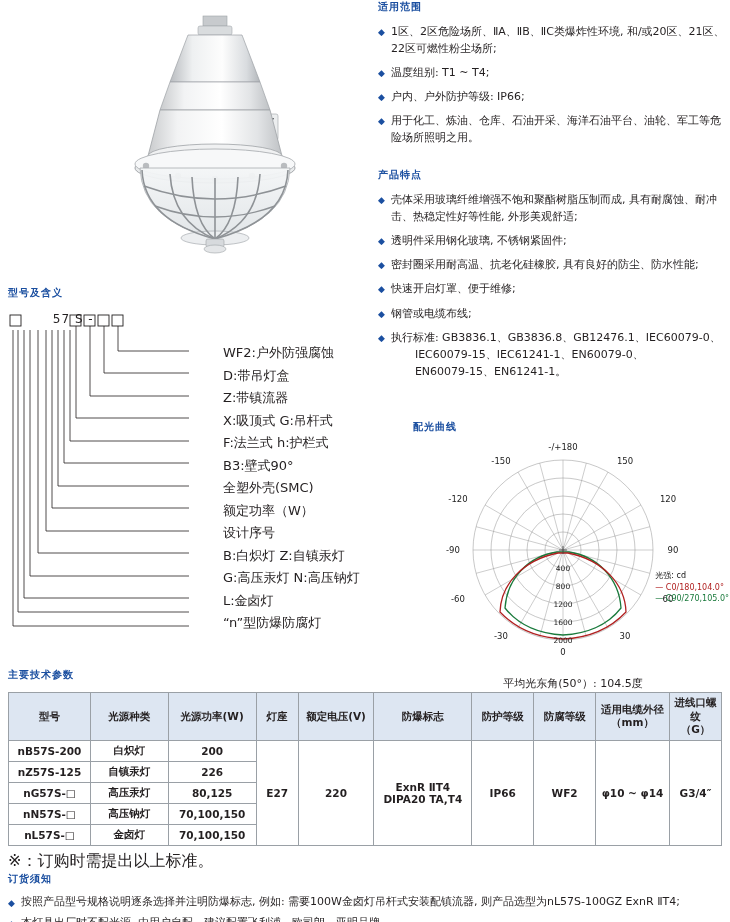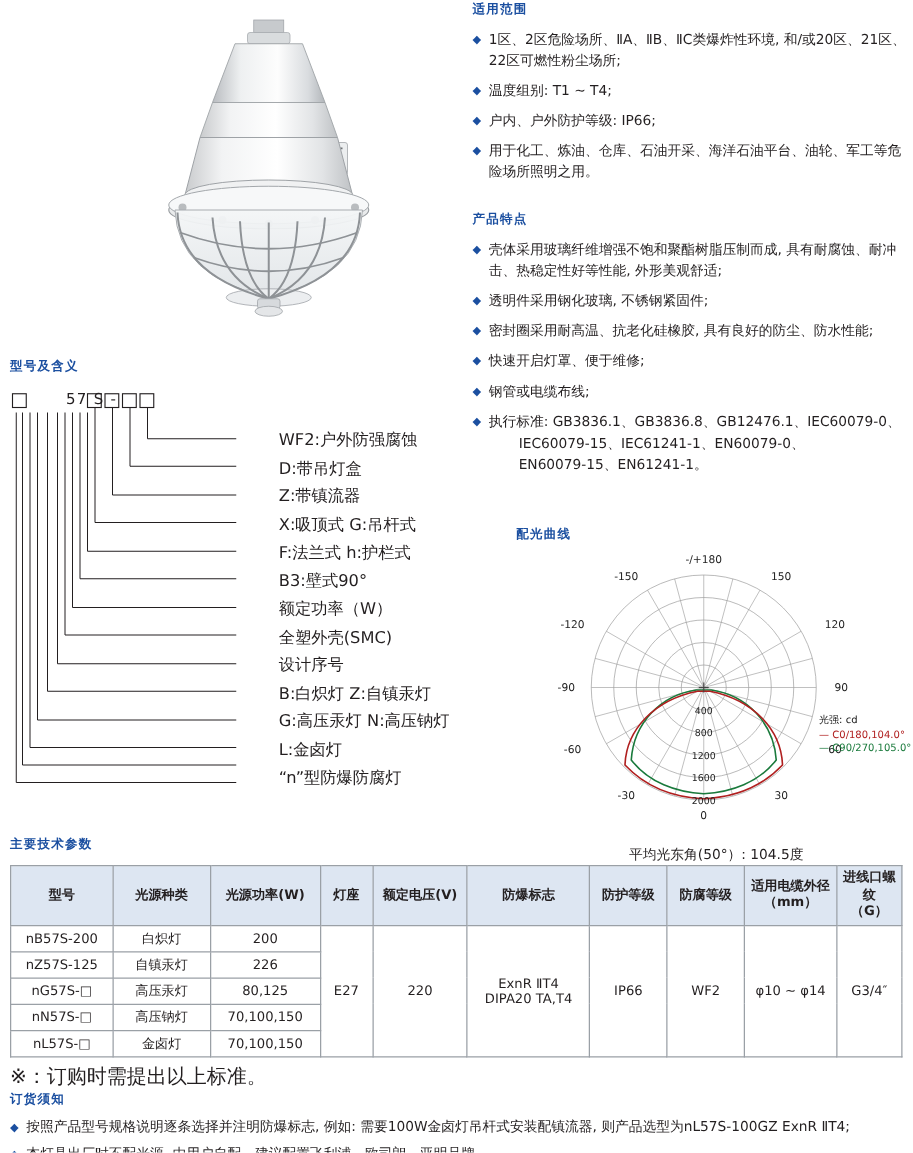--- a/index.html
+++ b/index.html
@@ -80,20 +80,21 @@
   table.tech {
     border-collapse: collapse;
     width: 714px;
     margin-top: 10px;
     font-size: 10.5px;
   }
   table.tech th, table.tech td {
     border: 1px solid #9aa0a6;
     text-align:center;
     padding: 3px 2px;
+    font-weight: bold;
   }
   table.tech thead th {
     background: #dde6f2;
     font-weight: bold;
     height: 34px;
     line-height:1.3;
   }
   table.tech tbody td { height: 19px; }
   .note { font-size: 16px; margin-top: 5px; }
 
@@ -290,22 +291,22 @@
         <span style="margin-left:26px;">57 S -</span>
       </div>
 
       <div class="labels">
         <div>WF2:户外防强腐蚀</div>
         <div>D:带吊灯盒</div>
         <div>Z:带镇流器</div>
         <div>X:吸顶式  G:吊杆式</div>
         <div>F:法兰式   h:护栏式</div>
         <div>B3:壁式90°</div>
+        <div>全塑外壳(SMC)</div>
         <div>额定功率（W）</div>
-        <div>全塑外壳(SMC)</div>
         <div>设计序号</div>
         <div>B:白炽灯  Z:自镇汞灯</div>
         <div>G:高压汞灯  N:高压钠灯</div>
         <div>L:金卤灯</div>
         <div>“n”型防爆防腐灯</div>
       </div>
     </div>
   </div>
 
   <div class="photo-sec">

